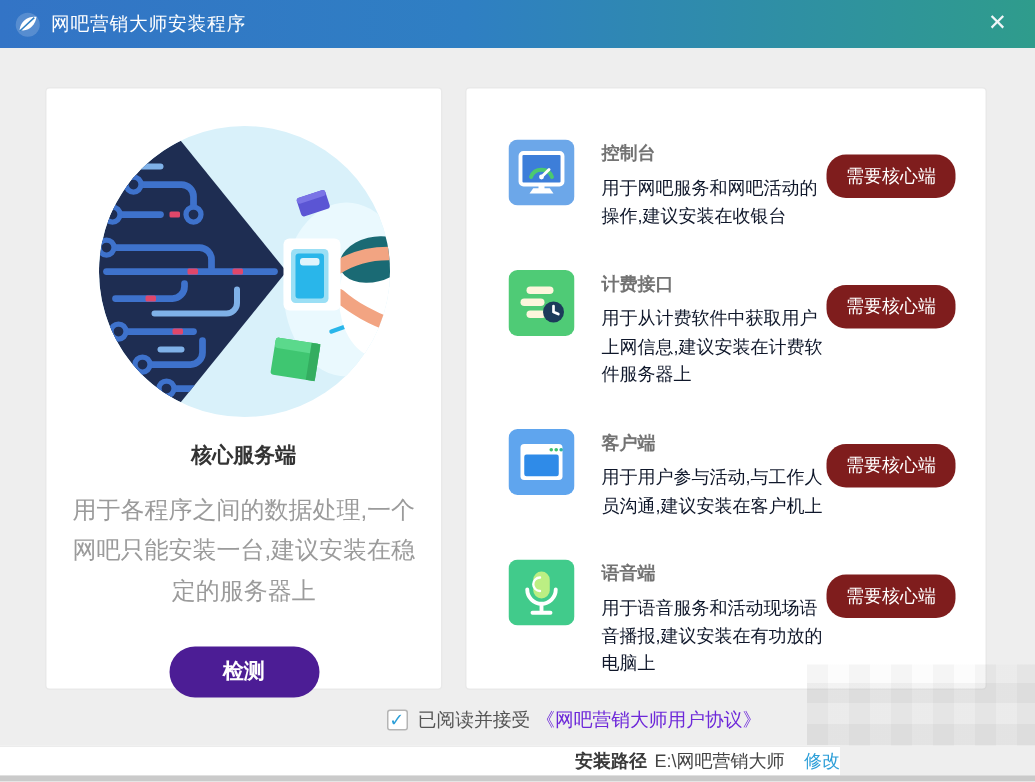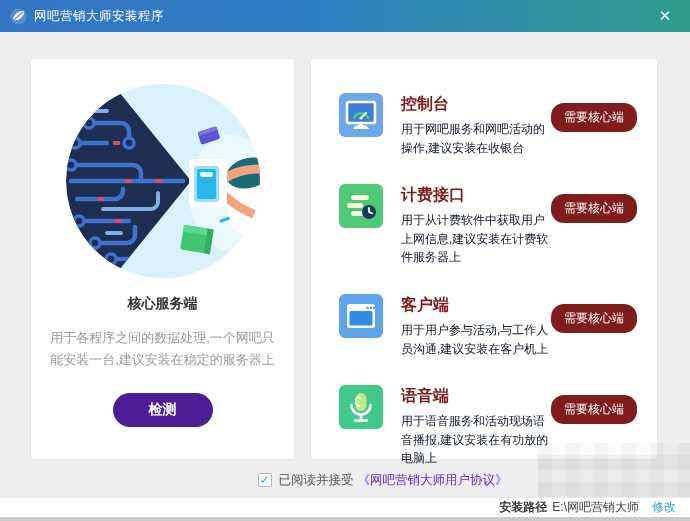--- a/index.html
+++ b/index.html
@@ -25,55 +25,55 @@
   .card {
     position:absolute; top:58px; background:#fff; border:1px solid #e9e9e9;
     border-radius:3px;
   }
   .card-left { left:30px; width:265px; height:402px; text-align:center; }
   .card-right { left:310px; width:348px; height:402px; padding:34px 20px 0 28px; }
 
   .illus { margin:22px auto 0; width:200px; height:200px; display:block; }
   .left-title { margin-top:14px; font-size:14px; font-weight:bold; color:#333; }
   .left-desc {
-    margin:14px auto 0; width:232px; font-size:13px; color:#9b9b9b; line-height:1.7;
+    margin:14px auto 0; width:232px; font-size:16px; color:#9b9b9b; line-height:1.7;
   }
   .detect-btn {
     margin:22px auto 0; width:100px; height:34px; border:none; border-radius:17px;
     background:#4c1d95; color:#fff; font-size:14px; font-weight:bold;
     display:block; cursor:pointer; font-family:inherit;
   }
   
   .row { display:flex; align-items:flex-start; margin-bottom:27px; }
   .row .app-icon { width:44px; height:44px; flex:0 0 auto; display:block; }
   .row .texts { margin-left:18px; width:178px; }
-  .row .name { font-size:16px; font-weight:bold; color:#7f1d1d; margin-top:1px; }
+  .row .name { font-size:12px; font-weight:bold; color:#737373; margin-top:1px; }
   .row .desc { font-size:12px; color:#0f172a; line-height:1.55; margin-top:5px; }
   .row .badge {
     margin-left:auto; margin-top:10px; flex:0 0 auto;
     background:#7f1d1d; color:#ffffff; font-size:12px; border:none;
     border-radius:13px; padding:6px 13px; cursor:default; font-family:inherit;
   }
   
   .agree {
     position:absolute; left:0; top:470px; width:690px; height:20px;
     display:flex; align-items:center; justify-content:center; padding-left:75px;
     font-size:12.5px; color:#555;
   }
   .checkbox {
     width:14px; height:14px; background:#fff; border:1px solid #b5b5b5;
     border-radius:2px; margin-right:7px; position:relative; cursor:pointer;
     color:#2D9FD8; font-size:12px; font-weight:bold; line-height:13px; text-align:center;
   }
   .agree .link { color:#6d28d9; text-decoration:none; margin-left:4px; cursor:pointer; }
   
   .footer {
-    position:absolute; left:0; top:497px; width:690px; height:20px; background:#fff;
+    position:absolute; left:0; top:497px; width:560px; height:20px; background:#fff;
     display:flex; align-items:center; justify-content:flex-end; gap:5px;
-    font-size:12px; color:#444; padding-right:14px; border-top:1px solid #ececec;
+    font-size:12px; color:#444; border-top:1px solid #ececec;
   }
   .footer .lbl { font-weight:bold; color:#3a3a3a; }
   .footer .gray { color:#a5a5a5; }
   .footer .modify { color:#2D9FD8; text-decoration:none; margin-left:8px; cursor:pointer; }
   .bottomstrip {
     position:absolute; left:0; top:517px; width:690px; height:4px; background:#cacaca;
   }
   
   .mosaic {
     position:absolute; right:0; top:443px; width:152px; height:54px;

